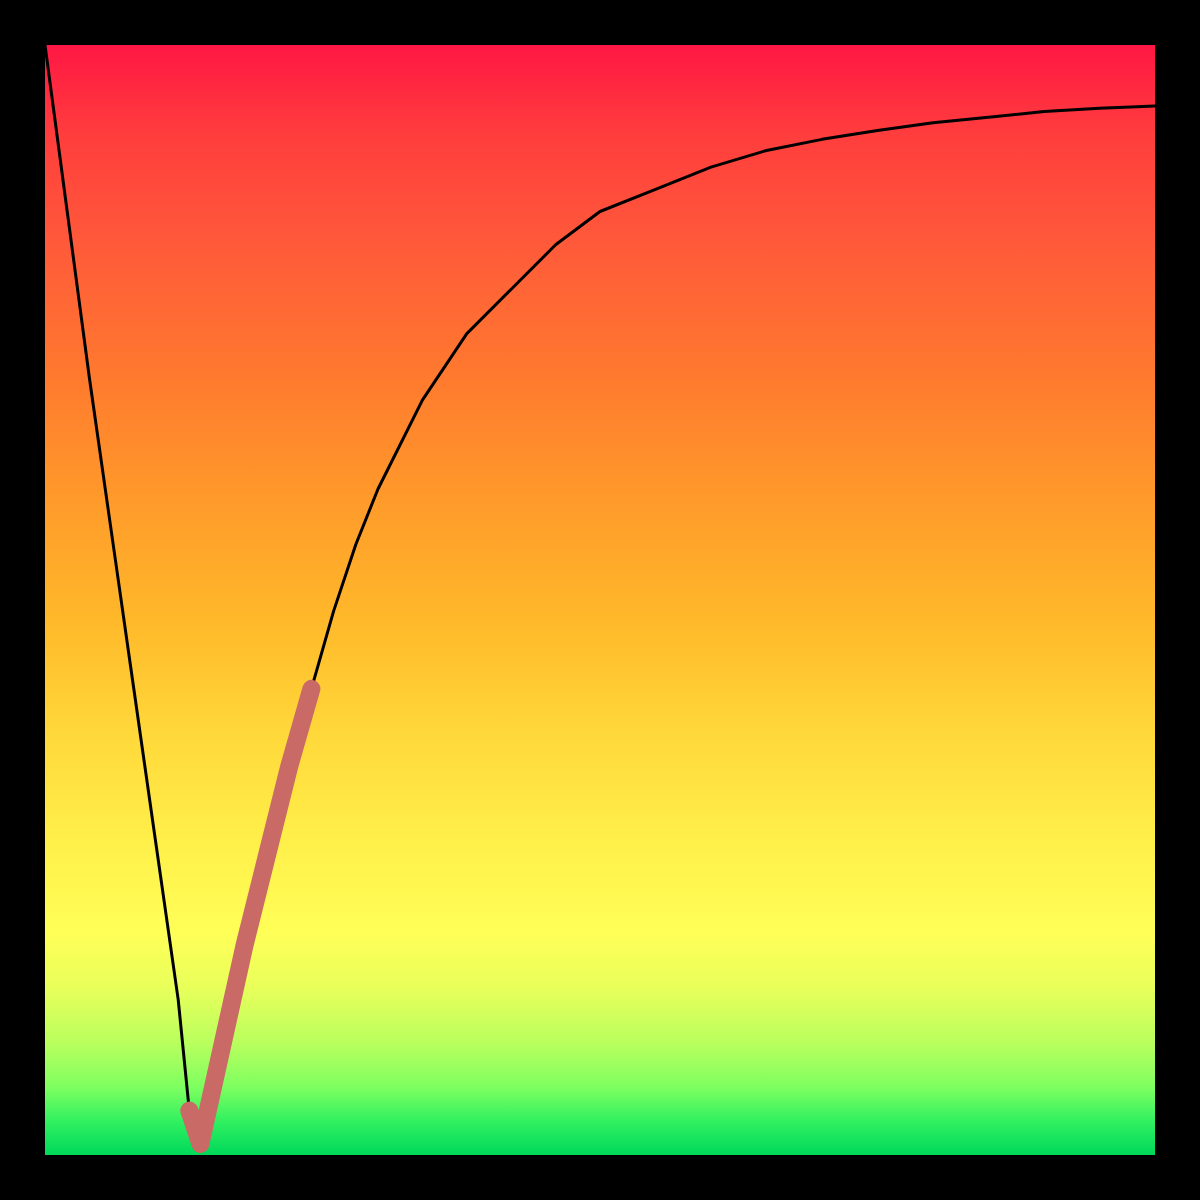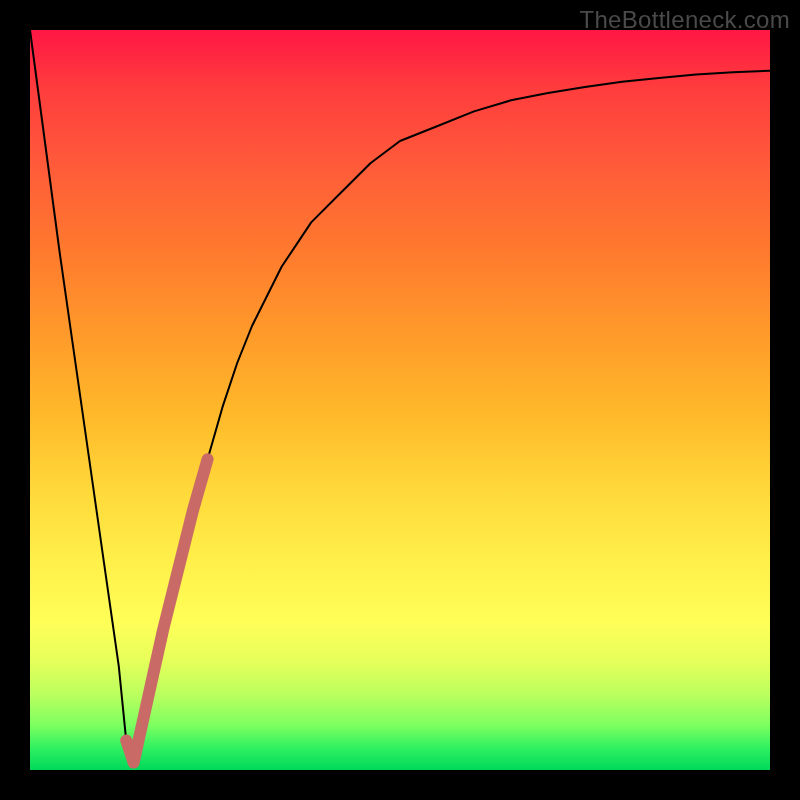--- a/index.html
+++ b/index.html
@@ -58,21 +58,20 @@
     width: 740px;
     height: 740px;
     overflow: visible;
   }
 </style>
 </head>
 <body>
 
 <div class="frame">
 
-  <div class="watermark">TheBottleneck.com</div>
 
   <div class="plot-area">
     <svg class="curves" viewBox="0 0 740 740" preserveAspectRatio="none">
       <path id="curve-main" fill="none" stroke-width="2" stroke-linecap="round" stroke-linejoin="round" stroke="#000000" d="M0.00 0.00 L14.80 111.00 L29.60 222.00 L44.40 325.60 L59.20 429.20 L74.00 532.80 L88.80 636.40 L96.20 710.40 L103.60 732.60 L118.40 666.00 L133.20 599.40 L148.00 540.20 L162.80 481.00 L177.60 429.20 L192.40 377.40 L207.20 333.00 L222.00 296.00 L251.60 236.80 L281.20 192.40 L310.80 162.80 L340.40 133.20 L370.00 111.00 L407.00 96.20 L444.00 81.40 L481.00 70.30 L518.00 62.90 L555.00 56.98 L592.00 51.80 L629.00 48.10 L666.00 44.40 L703.00 42.18 L740.00 40.70"></path>
       <path id="curve-highlight" fill="none" stroke-width="12" stroke-linecap="round" stroke-linejoin="round" stroke="#c96a66" d="M96.20 710.40 L103.60 732.60 L118.40 666.00 L133.20 599.40 L148.00 540.20 L162.80 481.00 L177.60 429.20"></path>
     </svg>
   </div>
 
 </div>
 

